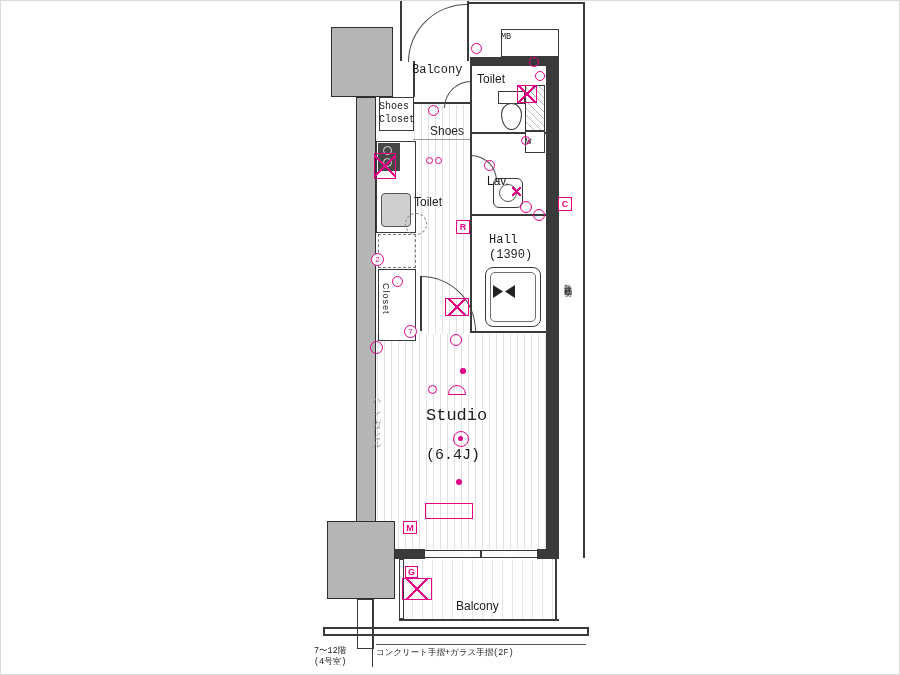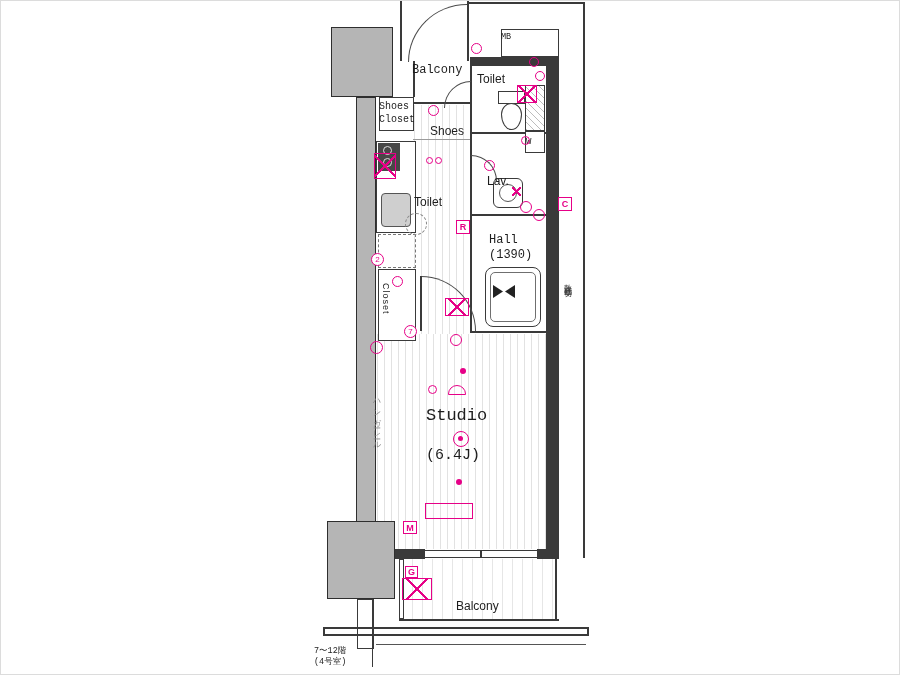--- a/index.html
+++ b/index.html
@@ -181,14 +181,15 @@
   <div class="lbl c" style="left:425px;top:446px;width:72px;font-size:15px;">(6.4J)</div>
   <div class="lbl" style="left:455px;top:598px;font-size:12px;">Balcony</div>
 
   <div class="lbl vtext" style="left:369px;top:392px;font-size:8px;color:#858585;">ハンガーレール</div>
   <div class="lbl vtext" style="left:560px;top:277px;font-size:8px;color:#3c3c3c;">乾式壁仕切り</div>
 
   <div class="lbl c" style="left:313px;top:645px;width:55px;font-size:8.5px;line-height:1.3;">
     <div>7〜12階</div>
     <div>(4号室)</div>
   </div>
+  <div class="lbl c" style="left:375px;top:646px;width:210px;font-size:8.5px;">コンクリート手摺+ガラス手摺(2F)</div>
 
 </div>
 
 </body></html>

